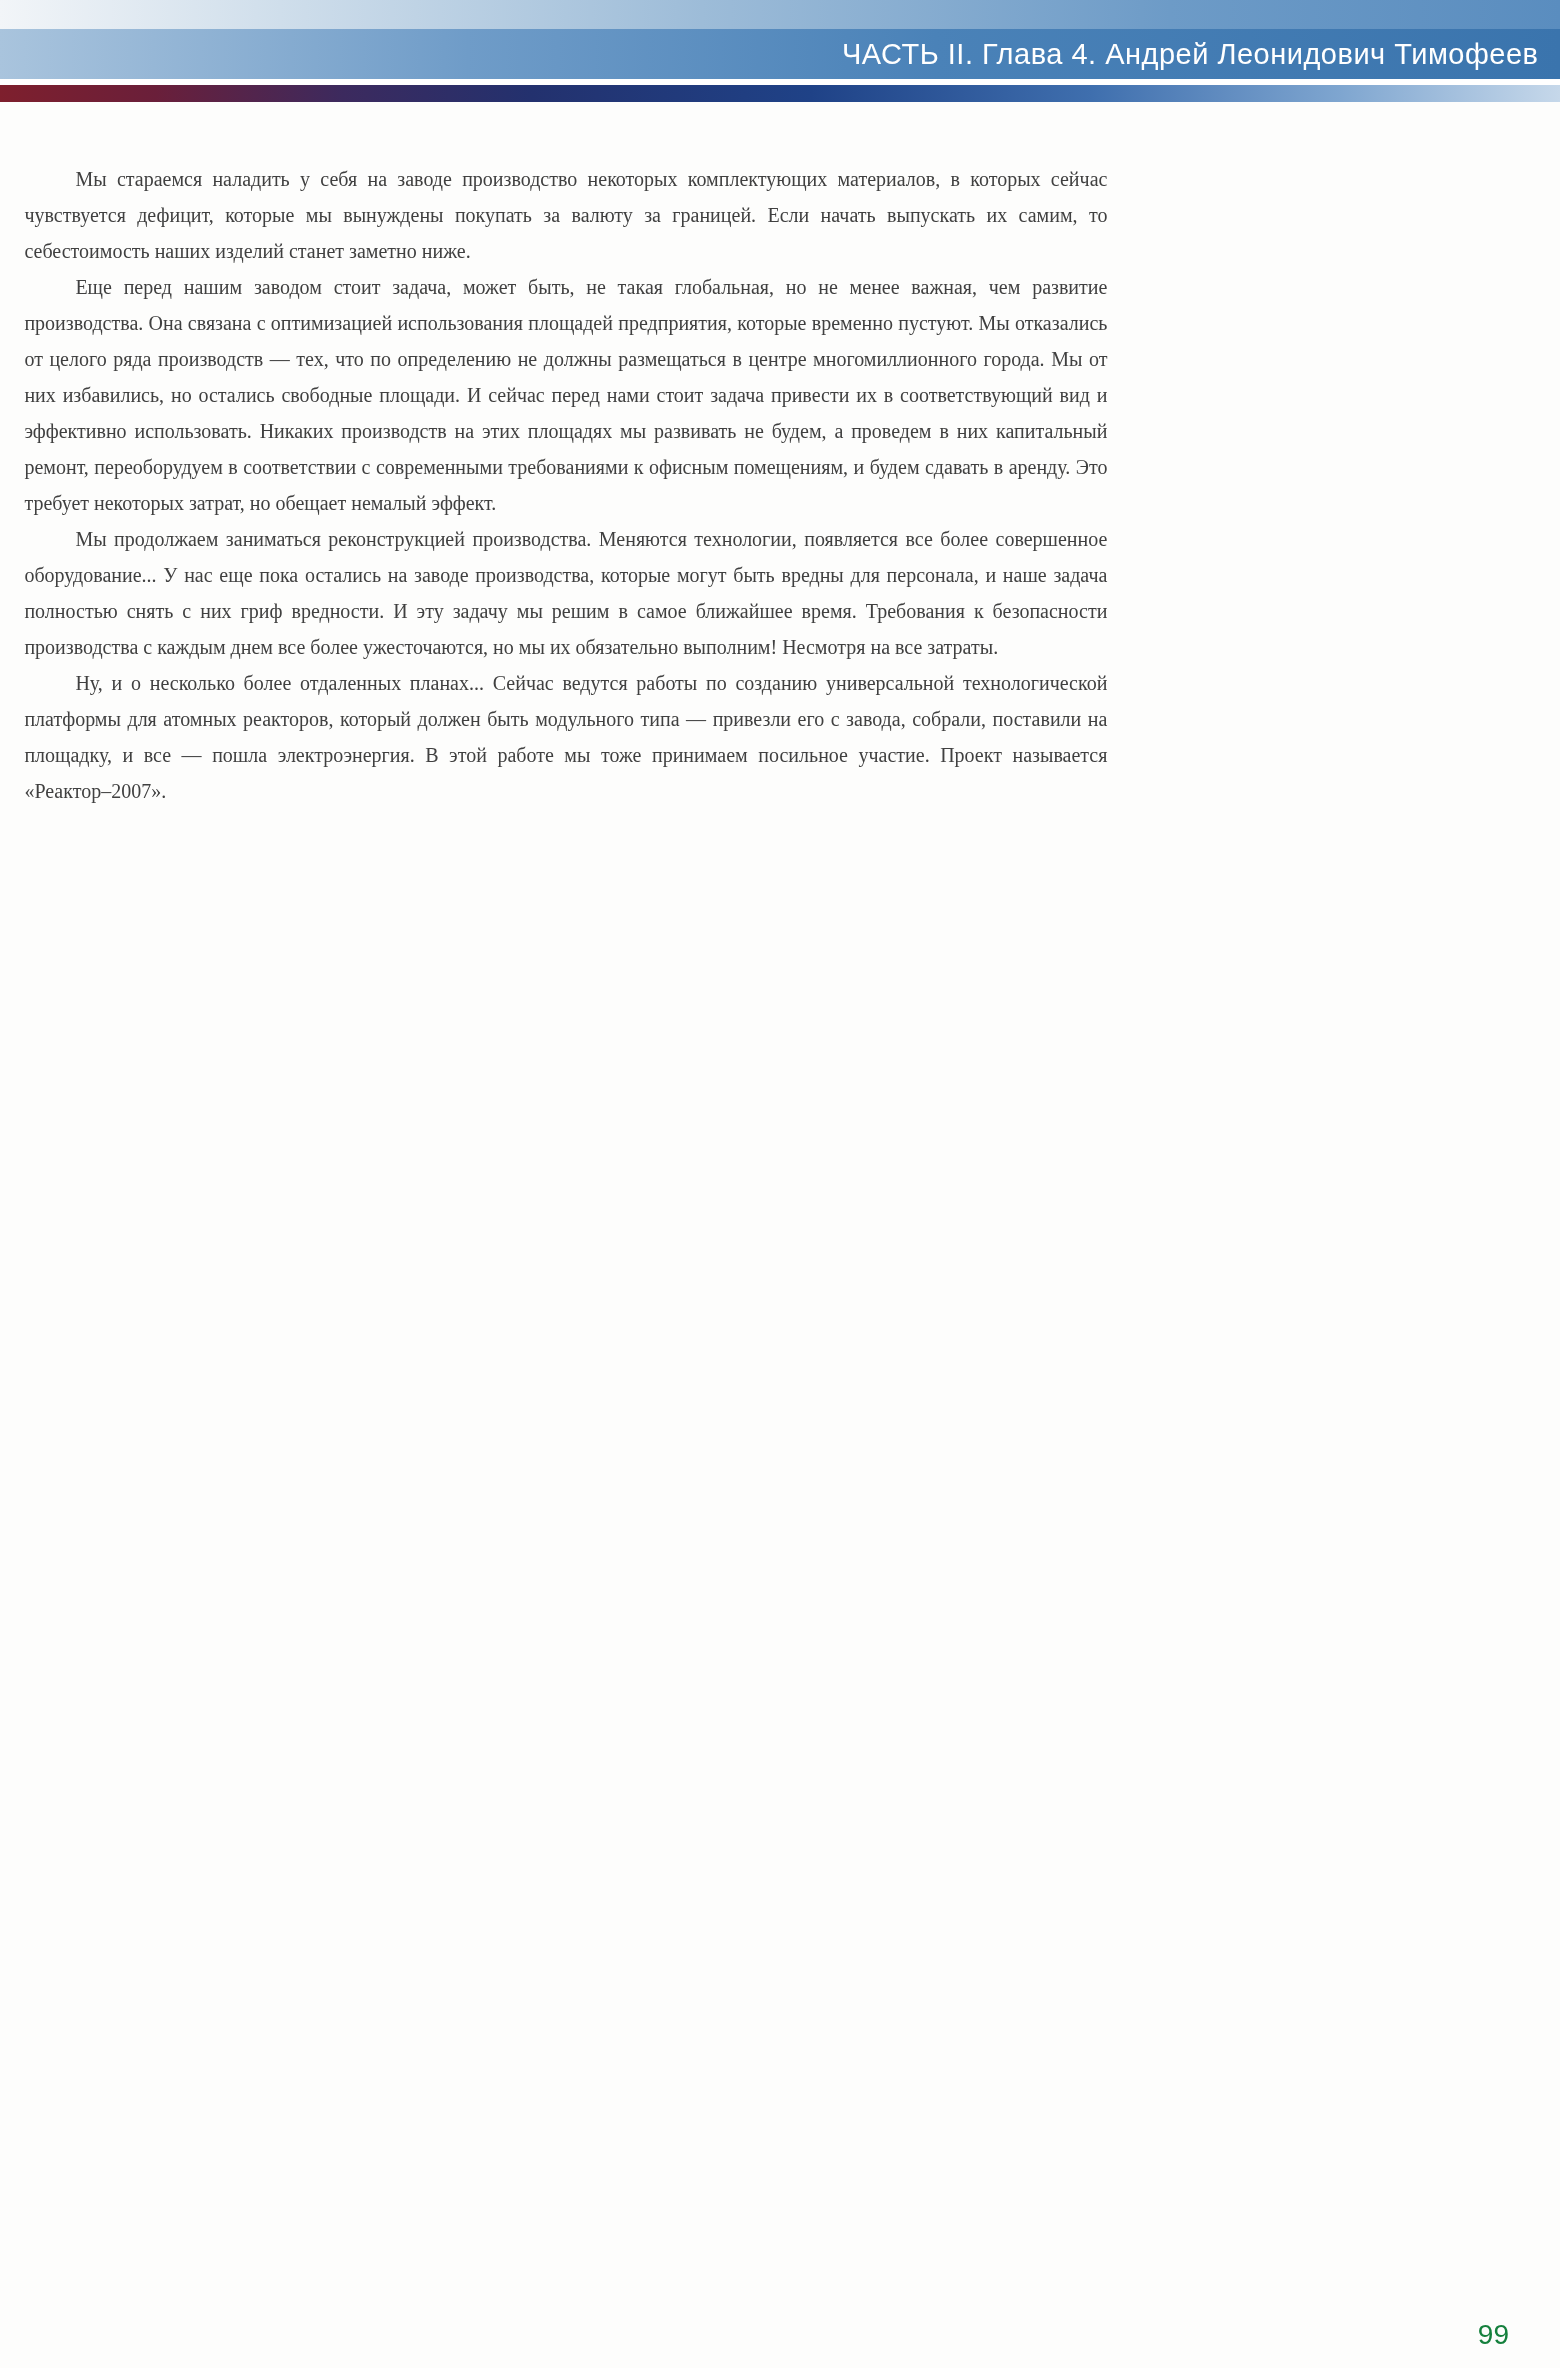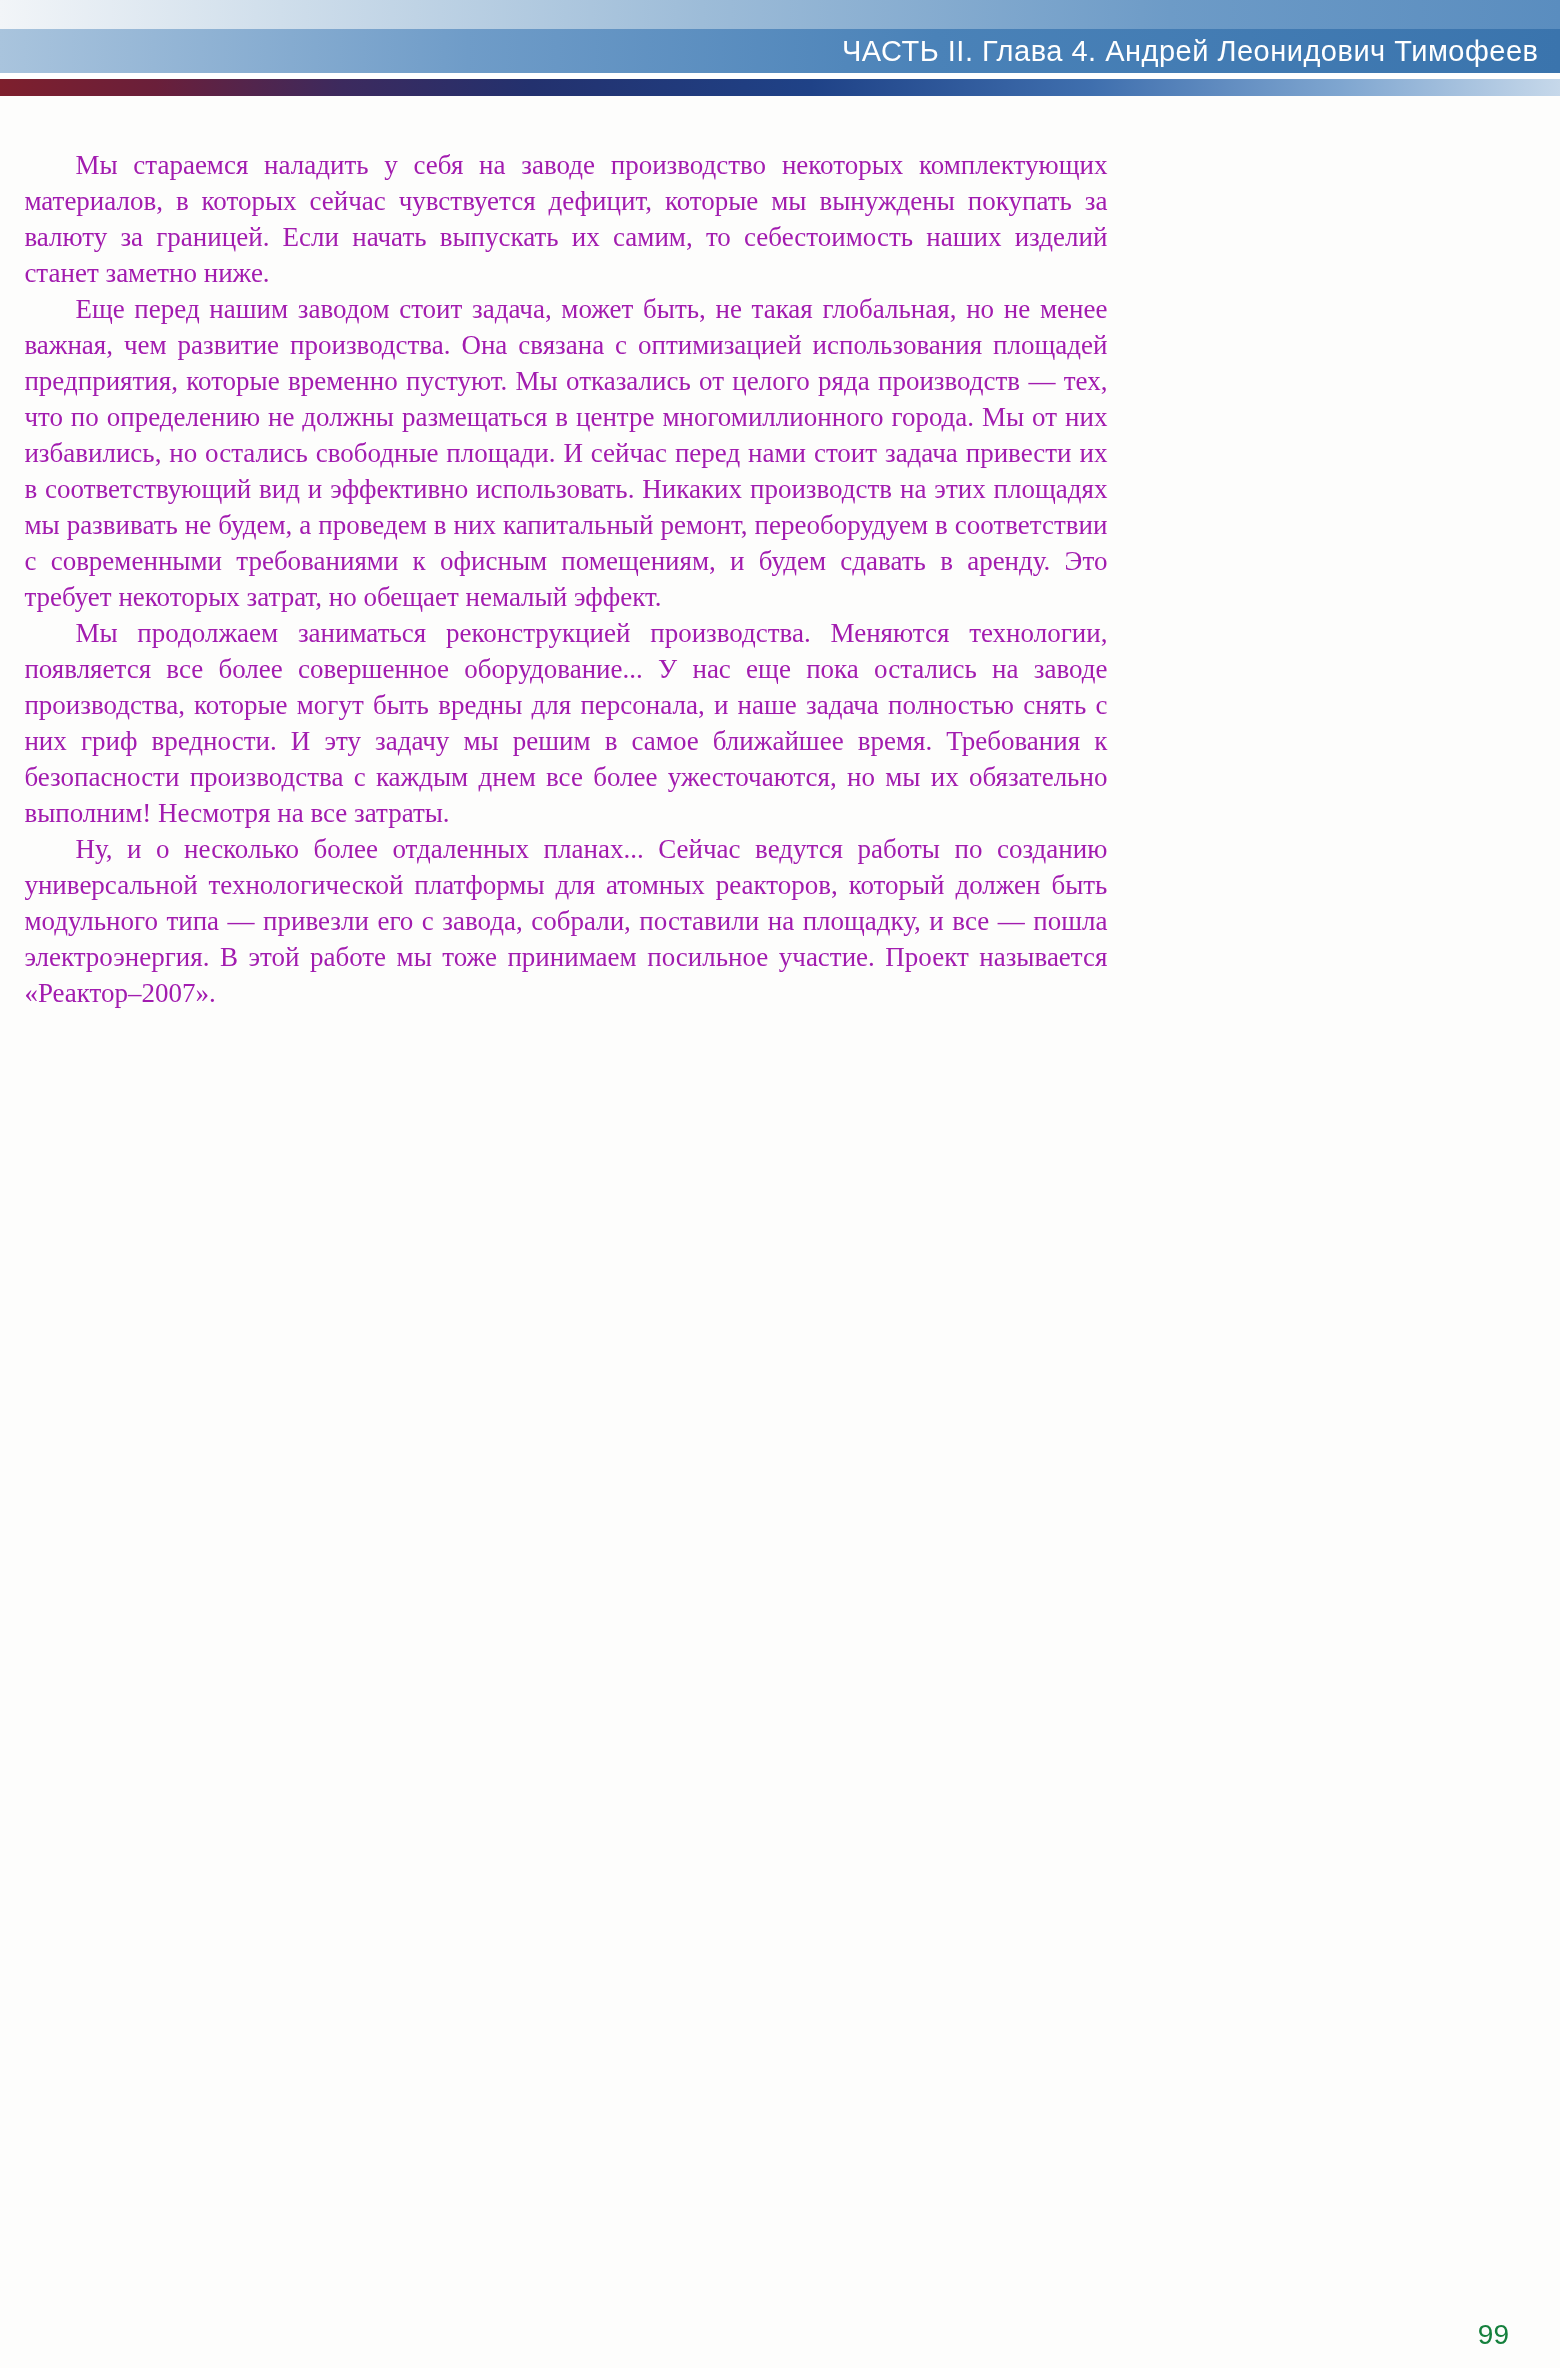--- a/index.html
+++ b/index.html
@@ -18,21 +18,21 @@
   
   .header {
     position: absolute;
     top: 0; left: 0; right: 0;
   }
   .band-top {
     height: 29px;
     background: linear-gradient(to right, #f2f5f8 0%, #cfdeeb 18%, #9dbcd8 45%, #6d9bc7 75%, #5a8dbf 100%);
   }
   .band-title {
-    height: 44px;
+    height: 50px;
     background: linear-gradient(to right, #a9c4dd 0%, #6f9cc8 30%, #4a82b8 60%, #3a74ad 100%);
     display: flex;
     align-items: center;
     justify-content: flex-end;
     padding-right: 21.5px;
   }
   .band-title .chapter-text {
     font-family: "Liberation Sans", sans-serif;
     font-size: 29px;
     font-weight: 400;
@@ -58,23 +58,23 @@
   }
 
   
   .page-body {
     position: absolute;
     top: 99px;
     left: 24.4px;
     width: 1083px;
   }
   .text-block {
-    margin-top: 48px;
-    color: #a21caf;
-    font-size: 27px;
+    margin-top: 62px;
+    color: #404040;
+    font-size: 20px;
     line-height: 36px;
     text-align: justify;
   }
   .text-block p {
     margin: 0;
     text-indent: 51px;
   }
 
   
   .page-number {

